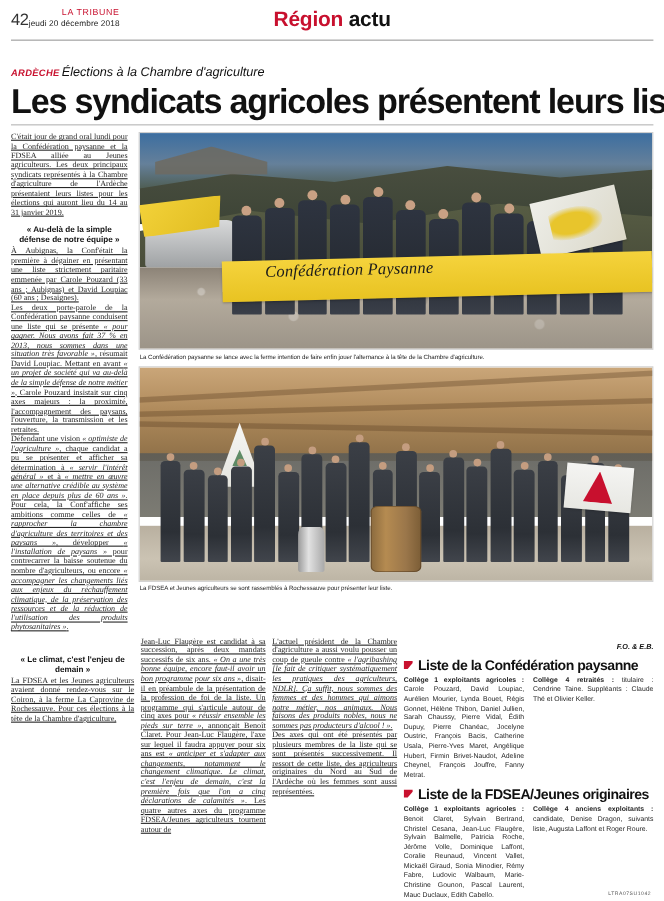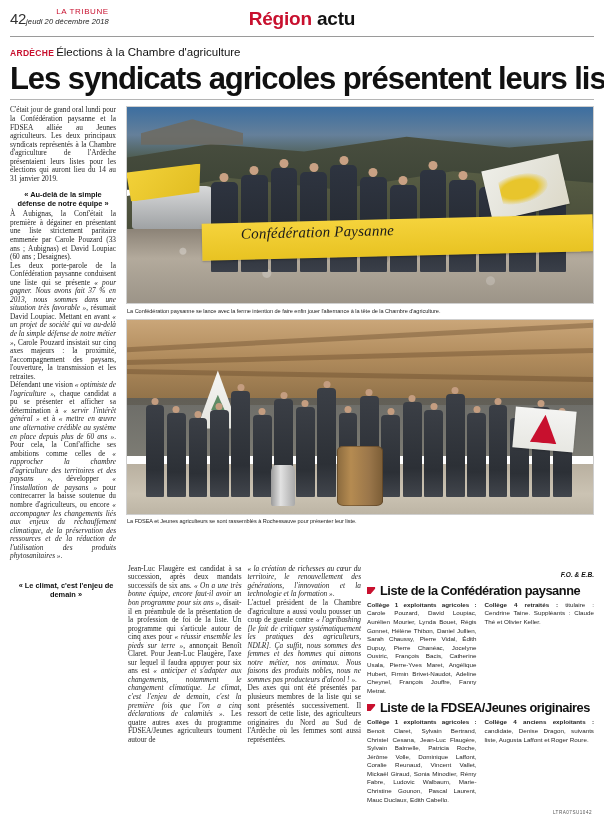--- a/index.html
+++ b/index.html
@@ -58,36 +58,36 @@
   }
   .paper-name {
     font-family: "Liberation Sans", sans-serif;
     font-size: 8px;
     color: #c8102e;
     letter-spacing: 0.6px;
   }
   .paper-date {
     font-family: "Liberation Sans", sans-serif;
     font-size: 7.5px;
-    font-style: italic;
     color: #222;
     letter-spacing: 0.1px;
   }
   .rule-top {
     border-top: 1px solid #9a9a9a;
     margin: 2px 0 0 0;
   }
 
   
   .kicker {
-    margin-top: 9px;
+    margin-top: 23px;
     font-family: "Liberation Sans", sans-serif;
     font-size: 11.5px;
     color: #111;
     white-space: nowrap;
+    font-style: italic;
   }
   .kicker .dept {
     color: #c8102e;
     font-weight: bold;
     font-size: 8.5px;
     letter-spacing: 0.3px;
     text-transform: uppercase;
     margin-right: 2px;
   }
   .headline {
@@ -127,21 +127,21 @@
   
   .txt {
     font-family: "Liberation Serif", serif;
     font-size: 7.35px;
     line-height: 8.55px;
     text-align: justify;
     color: #262626;
     hyphens: auto;
     -webkit-hyphens: auto;
   }
-  .txt p { margin: 0 0 0 0; text-indent: 0; }
+  .txt p { margin: 0 0 0 0; text-indent: 0; text-decoration: underline; }
   .txt p + p { margin-top: 0px; }
   .txt i, .txt em { font-style: italic; }
   .subhead {
     font-family: "Liberation Sans", sans-serif;
     font-size: 7.4px;
     font-weight: bold;
     text-align: center;
     line-height: 9px;
     color: #111;
     margin: 7px 0 2px 0;
@@ -543,31 +543,33 @@
         <div class="caption">La FDSEA et Jeunes agriculteurs se sont rassemblés à Rochessauve pour présenter leur liste.</div>
       </div>
 
     </div>
   </div>
 
   <div class="bottom-band">
 
     <div class="bcol w1">
       <div class="subhead" style="margin-top:16px">« Le climat, c'est l'enjeu de demain »</div>
+      <div class="txt">
+        <p>La FDSEA et les Jeunes agriculteurs avaient donné rendez-vous sur le Coiron, à la ferme La Caprovine de Rochessauve. Pour ces élections à la tête de la Chambre d'agriculture,</p>
+      </div>
     </div>
 
     <div class="bcol">
       <div class="txt">
         <p><span>Jean-Luc Flaugère est candidat à sa succession, après deux mandats successifs de six ans. </span><i>« On a une très bonne équipe, encore faut-il avoir un bon programme pour six ans »</i><span>, disait-il en préambule de la présentation de la profession de foi de la liste. Un programme qui s'articule autour de cinq axes pour </span><i>« réussir ensemble les pieds sur terre »</i><span>, annonçait Benoît Claret. Pour Jean-Luc Flaugère, l'axe sur lequel il faudra appuyer pour six ans est </span><i>« anticiper et s'adapter aux changements, notamment le changement climatique. Le climat, c'est l'enjeu de demain, c'est la première fois que l'on a cinq déclarations de calamités »</i><span>. Les quatre autres axes du programme FDSEA/Jeunes agriculteurs tournent autour de </span></p>
       </div>
     </div>
 
     <div class="bcol">
       <div class="txt">
-        <p><i>« la création de richesses au cœur du territoire, le renouvellement des générations, l'innovation et la technologie et la formation »</i><span>.</span></p>
         <p><span>L'actuel président de la Chambre d'agriculture a aussi voulu pousser un coup de gueule contre </span><i>« l'agribashing [le fait de critiquer systématiquement les pratiques des agriculteurs, NDLR]. Ça suffit, nous sommes des femmes et des hommes qui aimons notre métier, nos animaux. Nous faisons des produits nobles, nous ne sommes pas producteurs d'alcool ! »</i><span>.</span></p>
         <p>Des axes qui ont été présentés par plusieurs membres de la liste qui se sont présentés successivement. Il ressort de cette liste, des agriculteurs originaires du Nord au Sud de l'Ardèche où les femmes sont aussi représentées.</p>
       </div>
     </div>
 
     <div class="bcol" style="flex:2 1 0">
 
       <div class="list-cols">
         <div class="list-col">
           <div class="txt">

